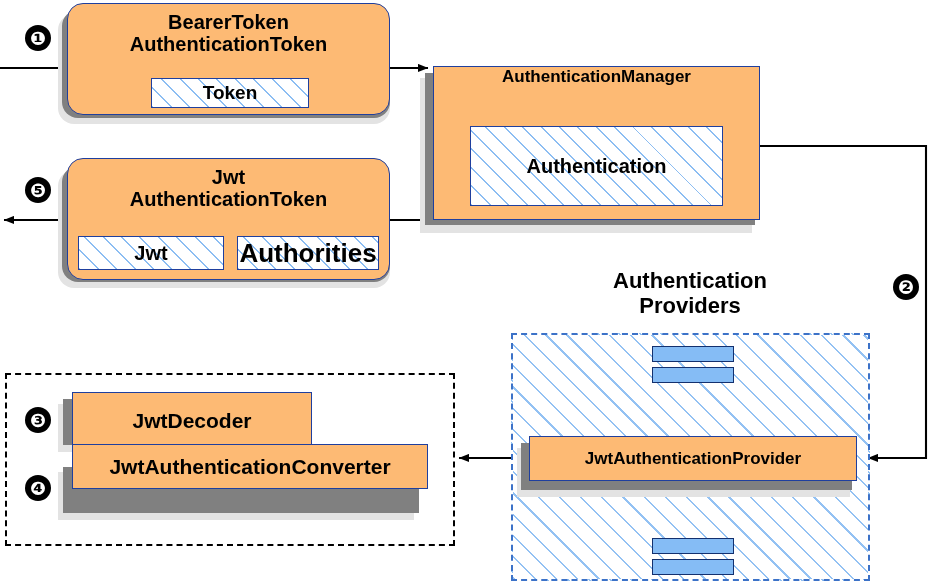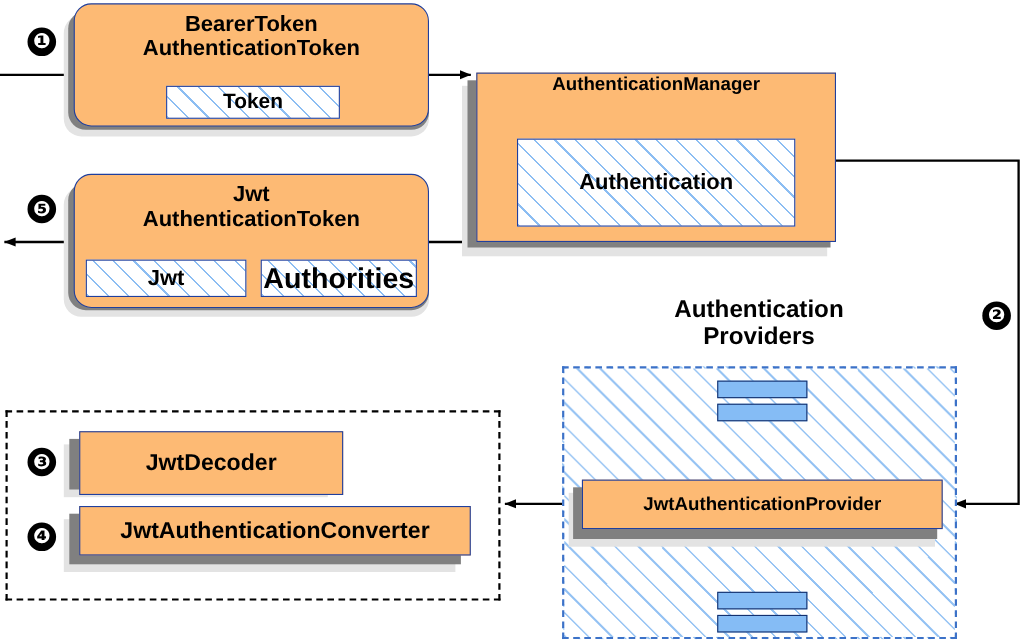--- a/index.html
+++ b/index.html
@@ -191,21 +191,21 @@
   </div>
 
   <div class="shadow-light" style="left:58px;top:404px;width:240px;height:48px;"></div>
   <div class="shadow-dark" style="left:63px;top:399px;width:240px;height:46px;"></div>
   <div class="node" style="left:72px;top:392px;width:240px;height:58px;justify-content:center;">
     <div class="node-title" style="font-size:21px;">JwtDecoder</div>
   </div>
 
   <div class="shadow-light" style="left:58px;top:472px;width:356px;height:48px;"></div>
   <div class="shadow-dark" style="left:63px;top:467px;width:356px;height:46px;"></div>
-  <div class="node" style="left:72px;top:460px;width:356px;height:45px;justify-content:center;">
+  <div class="node" style="left:72px;top:444px;width:356px;height:45px;justify-content:center;">
     <div class="node-title" style="font-size:21px;">JwtAuthenticationConverter</div>
   </div>
 
   <div class="badge" style="left:25px;top:25px;">❶</div>
   <div class="badge" style="left:25px;top:177px;">❺</div>
   <div class="badge" style="left:893px;top:274px;">❷</div>
   <div class="badge" style="left:25px;top:407px;">❸</div>
   <div class="badge" style="left:25px;top:475px;">❹</div>
 
 </div>

